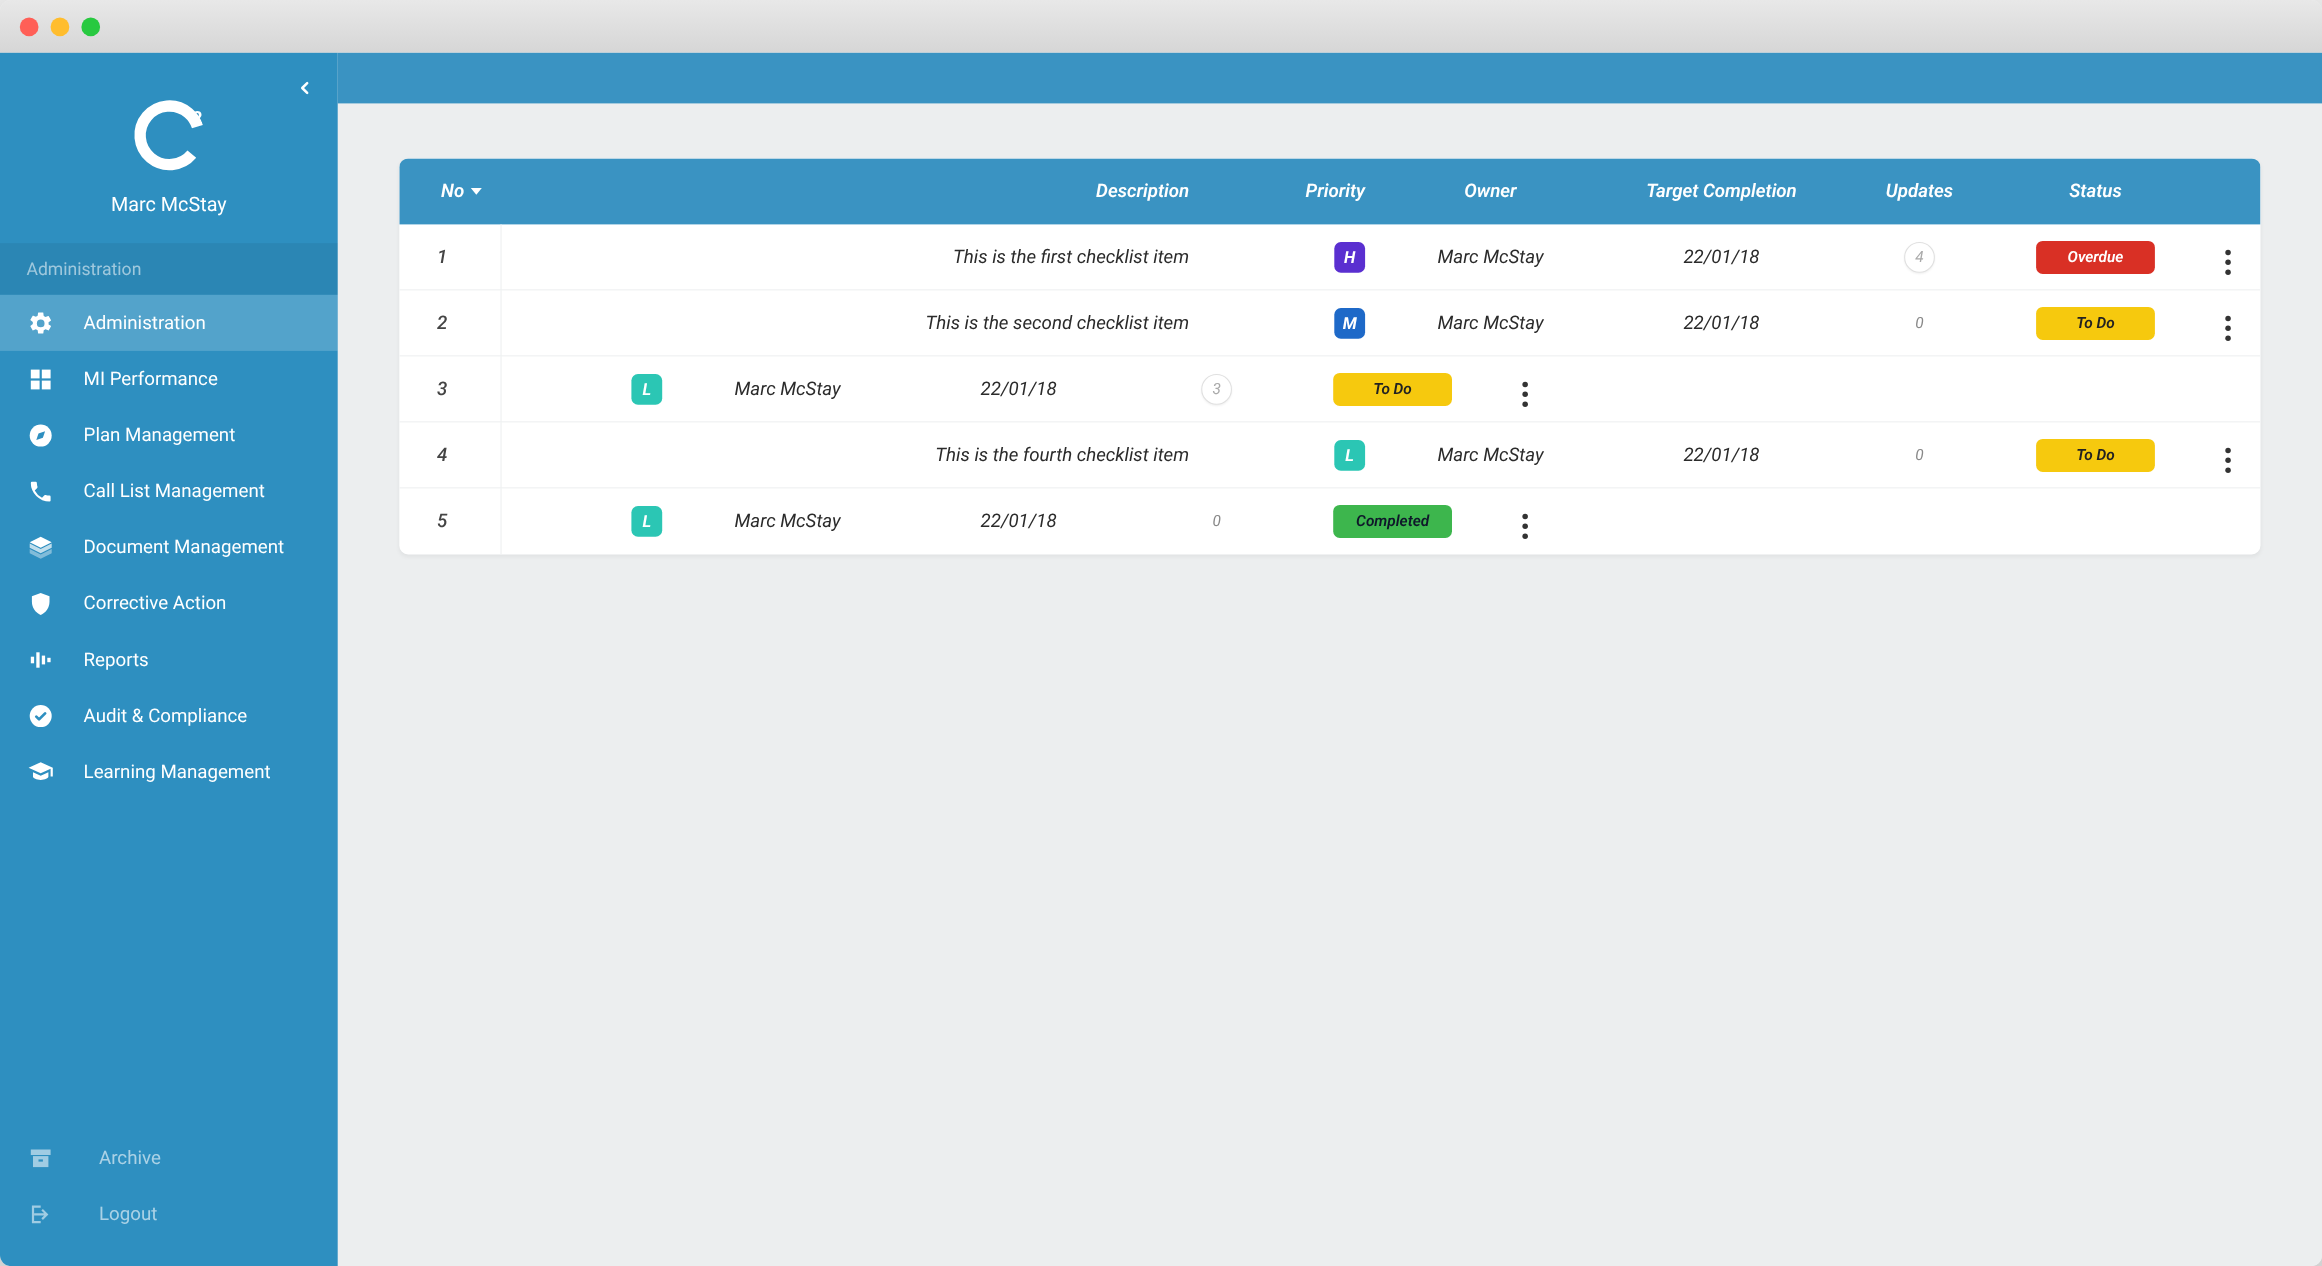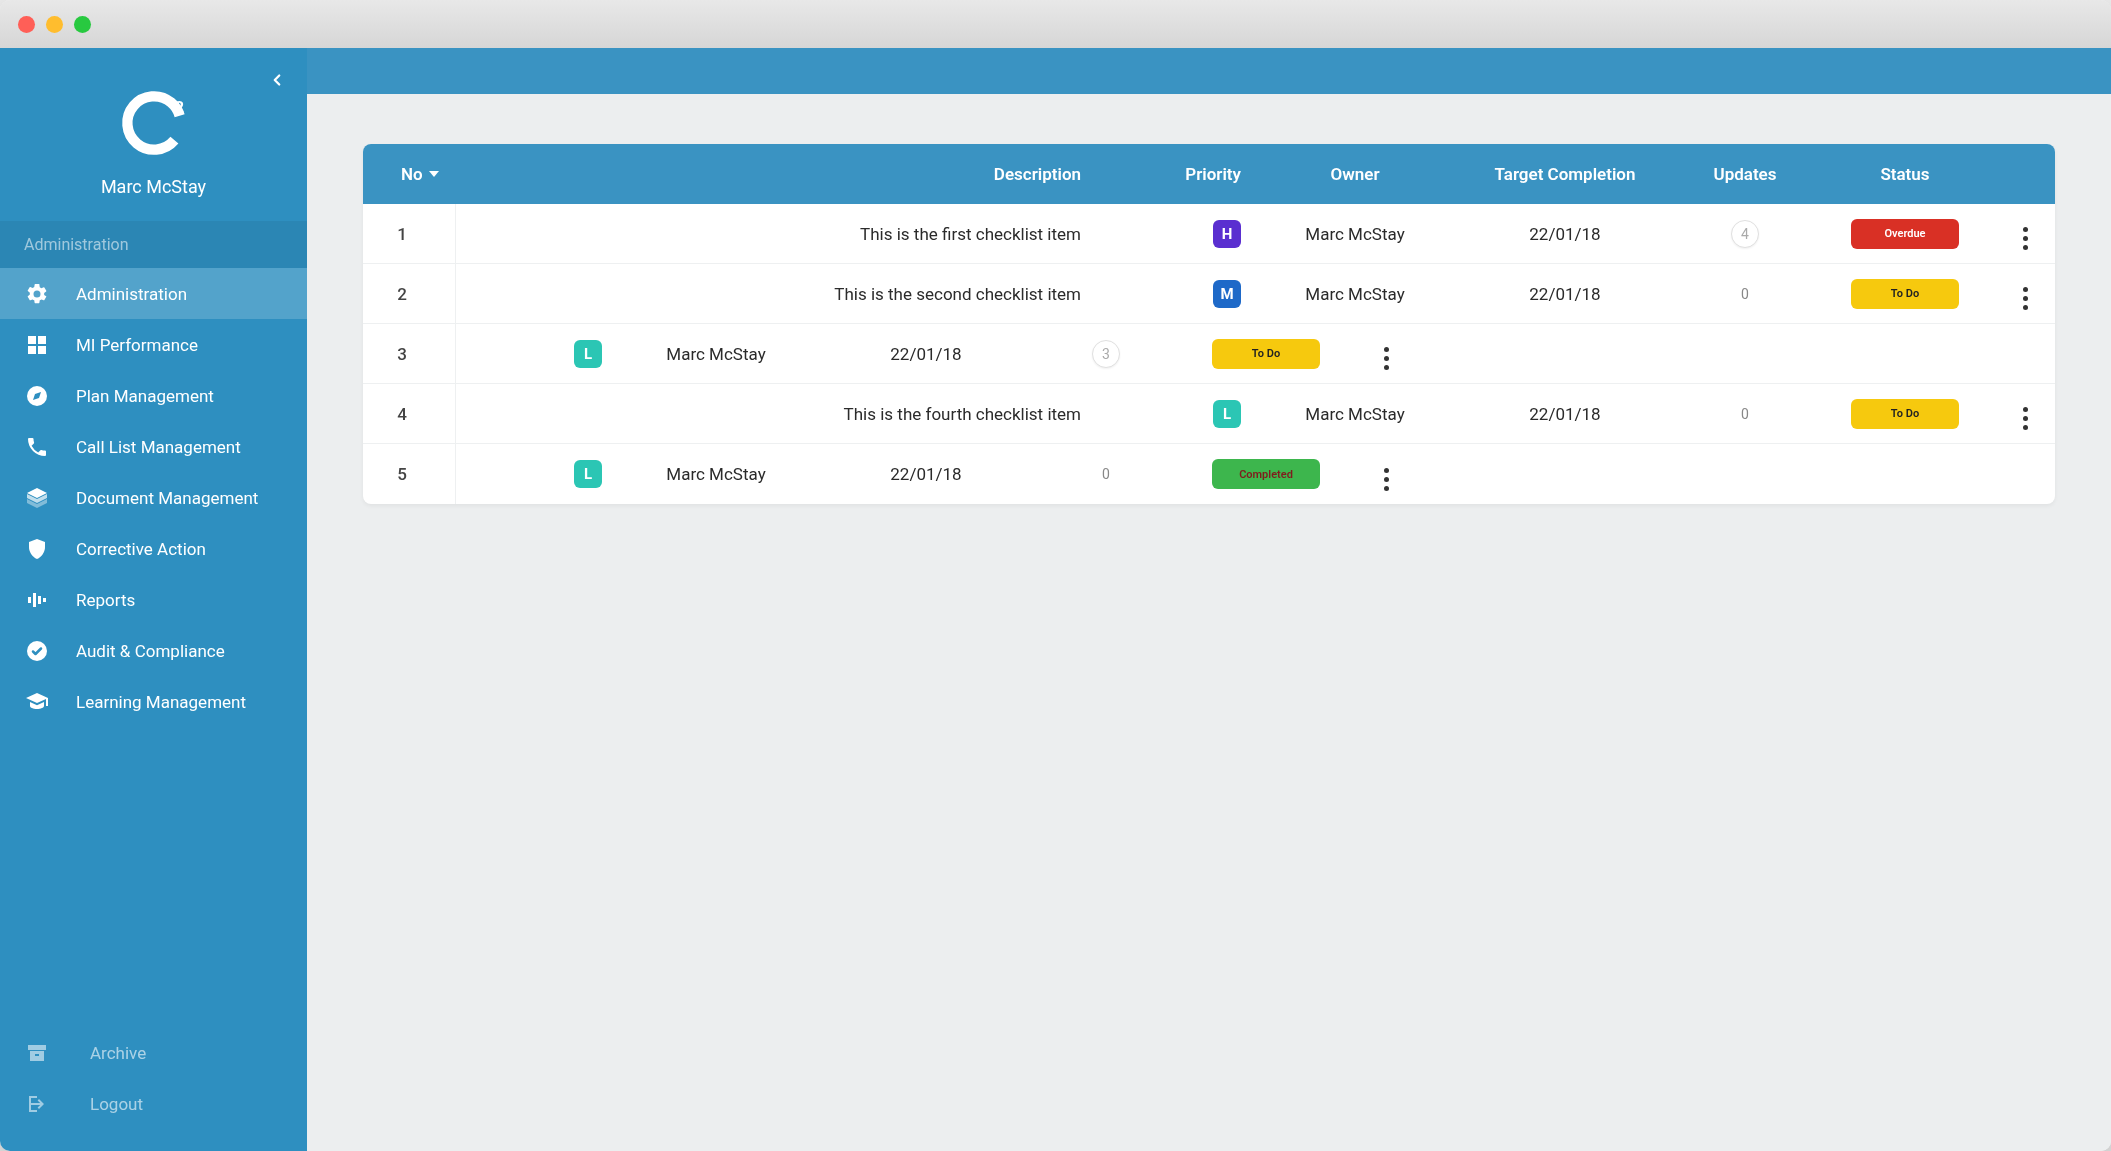--- a/index.html
+++ b/index.html
@@ -154,21 +154,21 @@
     }
     .table-header {
       background: #3a93c2;
       display: flex;
       align-items: center;
       color: #fff;
       font-weight: 600;
       font-size: 17px;
       height: 60px;
     }
-    .col { padding: 0 14px; }
+    .col { padding: 0 14px; font-style: italic; }
     .col-no { width: 92px; display:flex; align-items:center; justify-content:flex-start; gap:6px; padding-left:38px;}
     .col-desc { flex: 1; min-width: 0; text-align: right; }
     .col-priority { width: 160px; text-align: right; }
     .col-owner { width: 200px; text-align: center; }
     .col-target { width: 220px; text-align: center; }
     .col-updates { width: 140px; text-align: center; }
     .col-status { width: 180px; text-align: center; }
     .col-actions { width: 60px; text-align: center; }
     .sort-arrow {
       width: 0; height:0;
@@ -224,27 +224,27 @@
       background:#fff;
     }
     .status-badge {
       display: inline-flex;
       align-items: center;
       justify-content: center;
       min-width: 108px;
       height: 30px;
       padding: 0 18px;
       border-radius: 6px;
-      font-size: 11px;
+      font-size: 14px;
       font-weight: 600;
       color: #222;
     }
     .status-Overdue { background: #d93025; color:#fff; }
     .status-ToDo { background: #f6c90e; color:#222; }
-    .status-Completed { background: #3db64d; color:#7f1d1d;text-align:right; }
+    .status-Completed { background: #3db64d; color:#0f172a;text-align:right; }
     .kebab {
       width: 24px; height: 24px;
       display: inline-flex; flex-direction: column;
       justify-content: center; align-items: center;
       gap: 4px; cursor: pointer;
     }
     .kebab span {
       width: 5px; height: 5px; border-radius: 50%; background: #333;
     }
     .owner-txt, .target-txt { color: #2b2b2b; }

